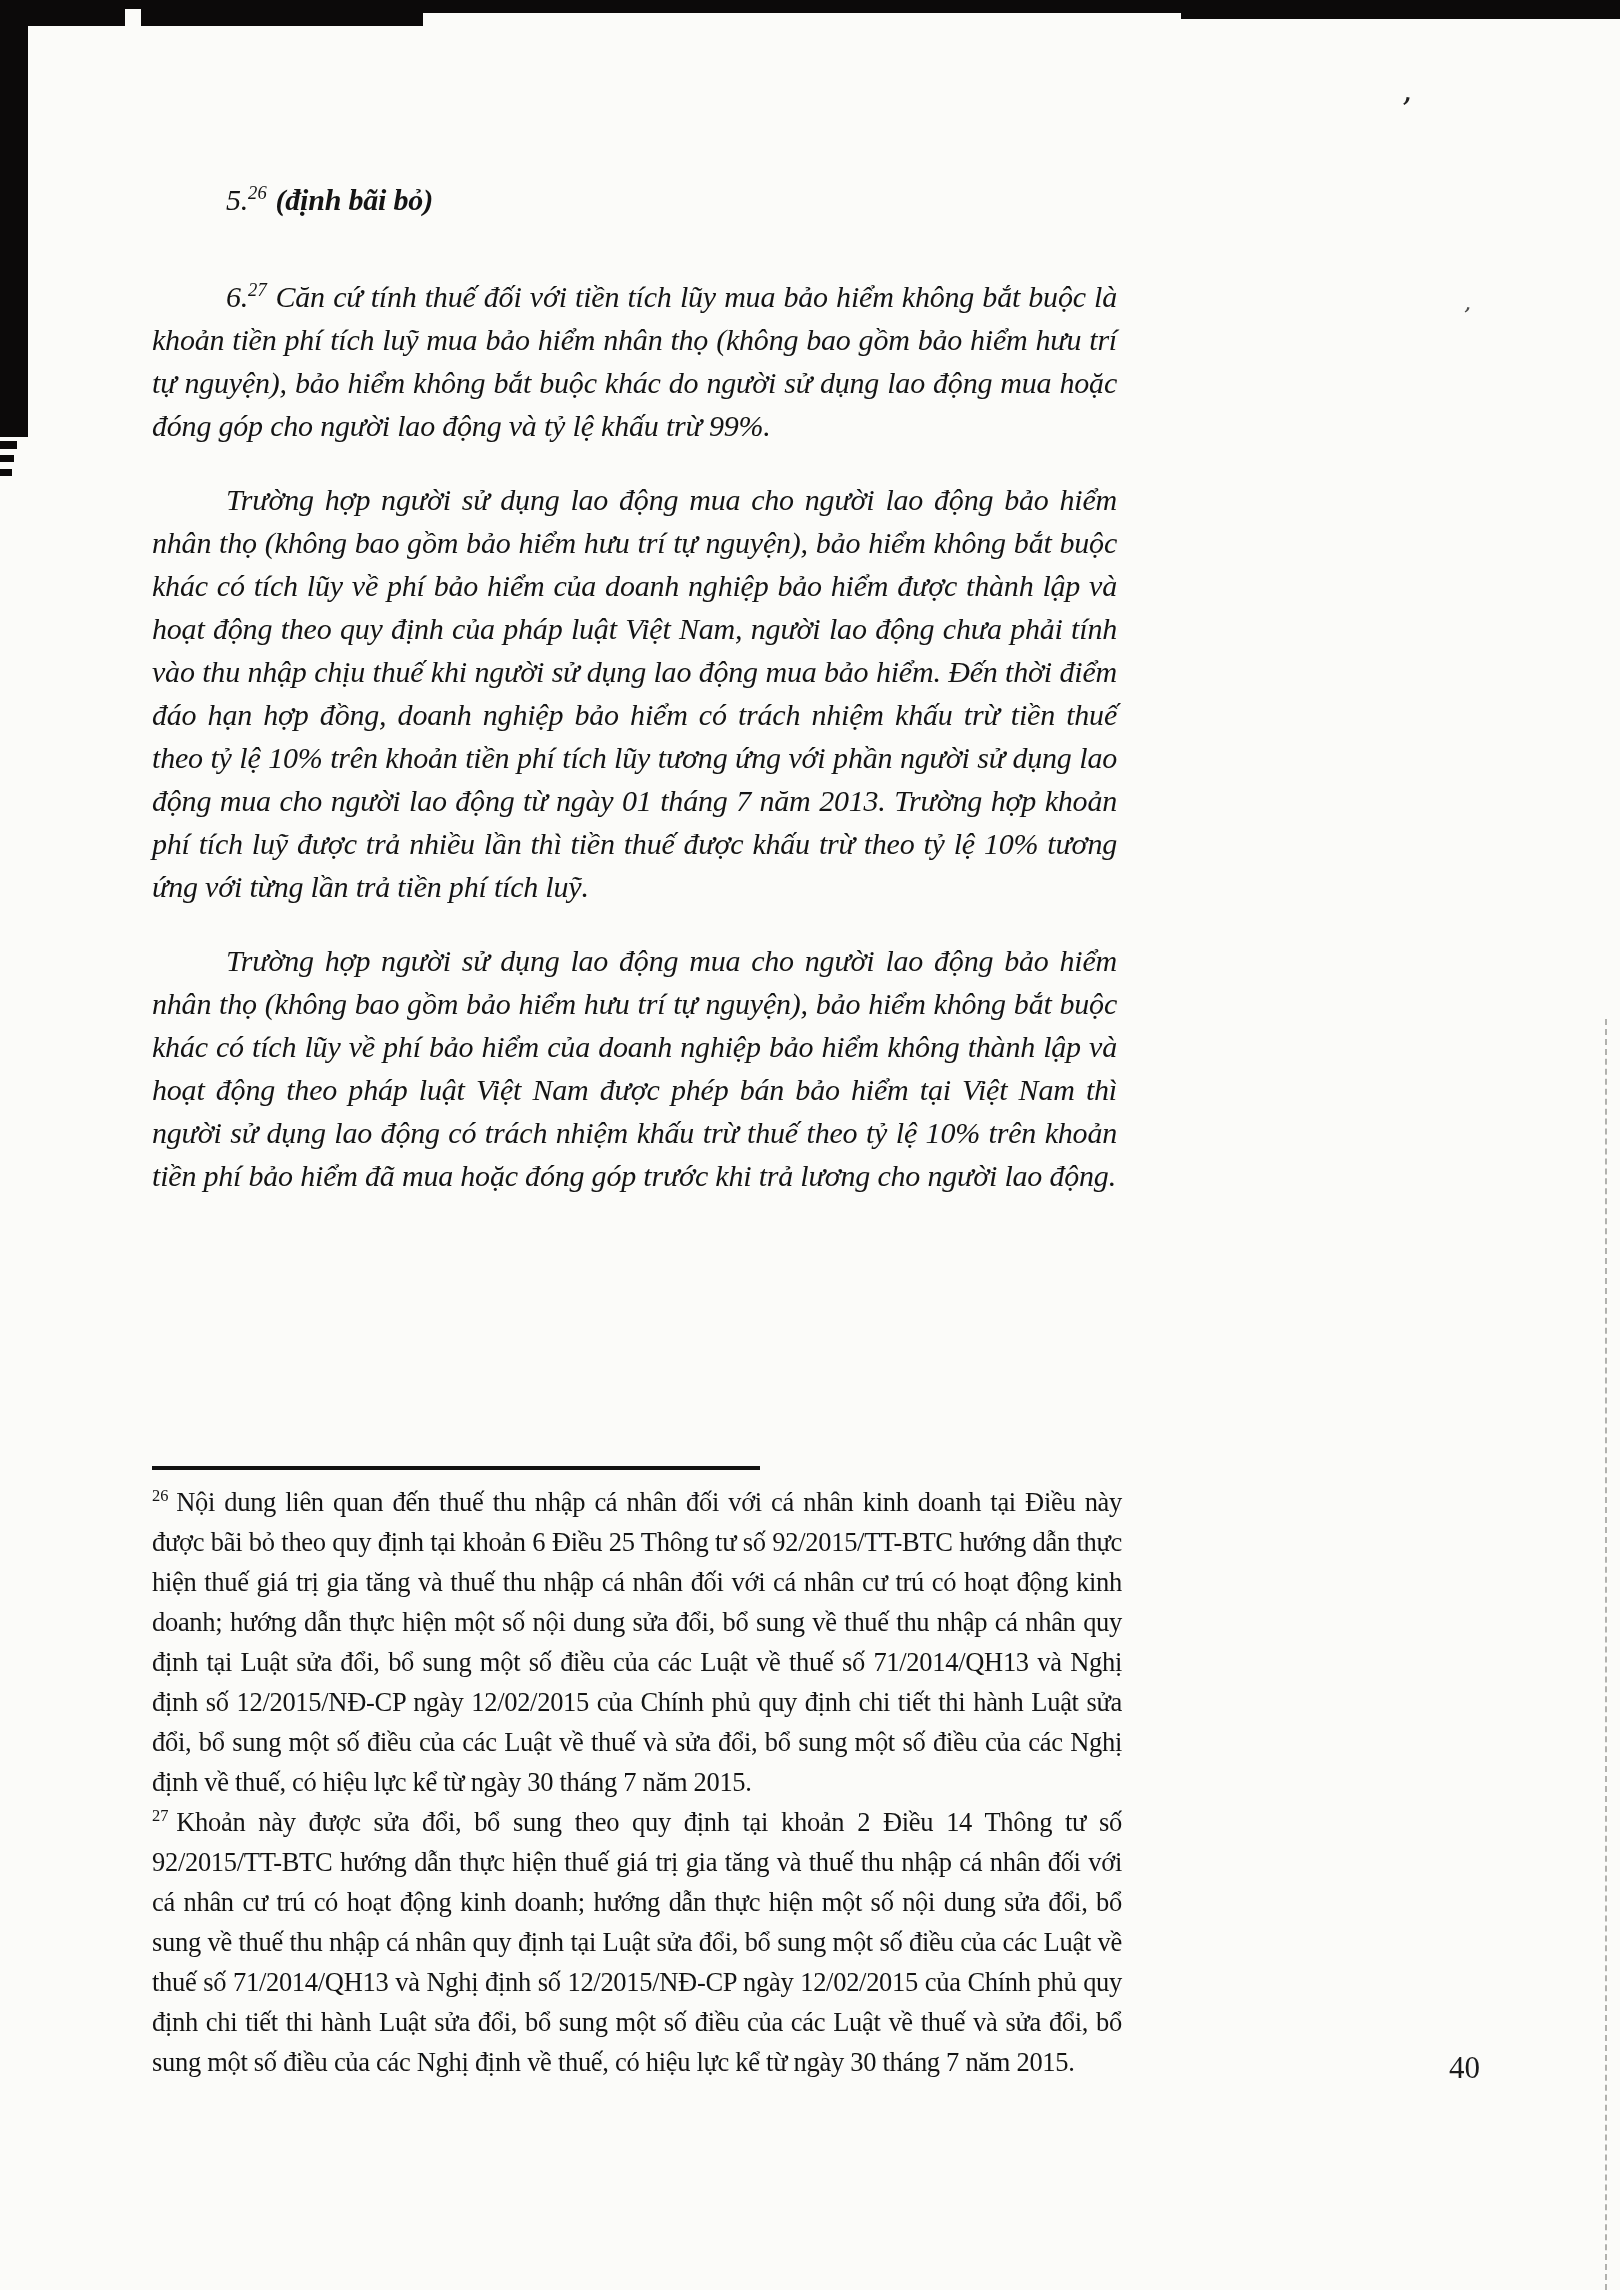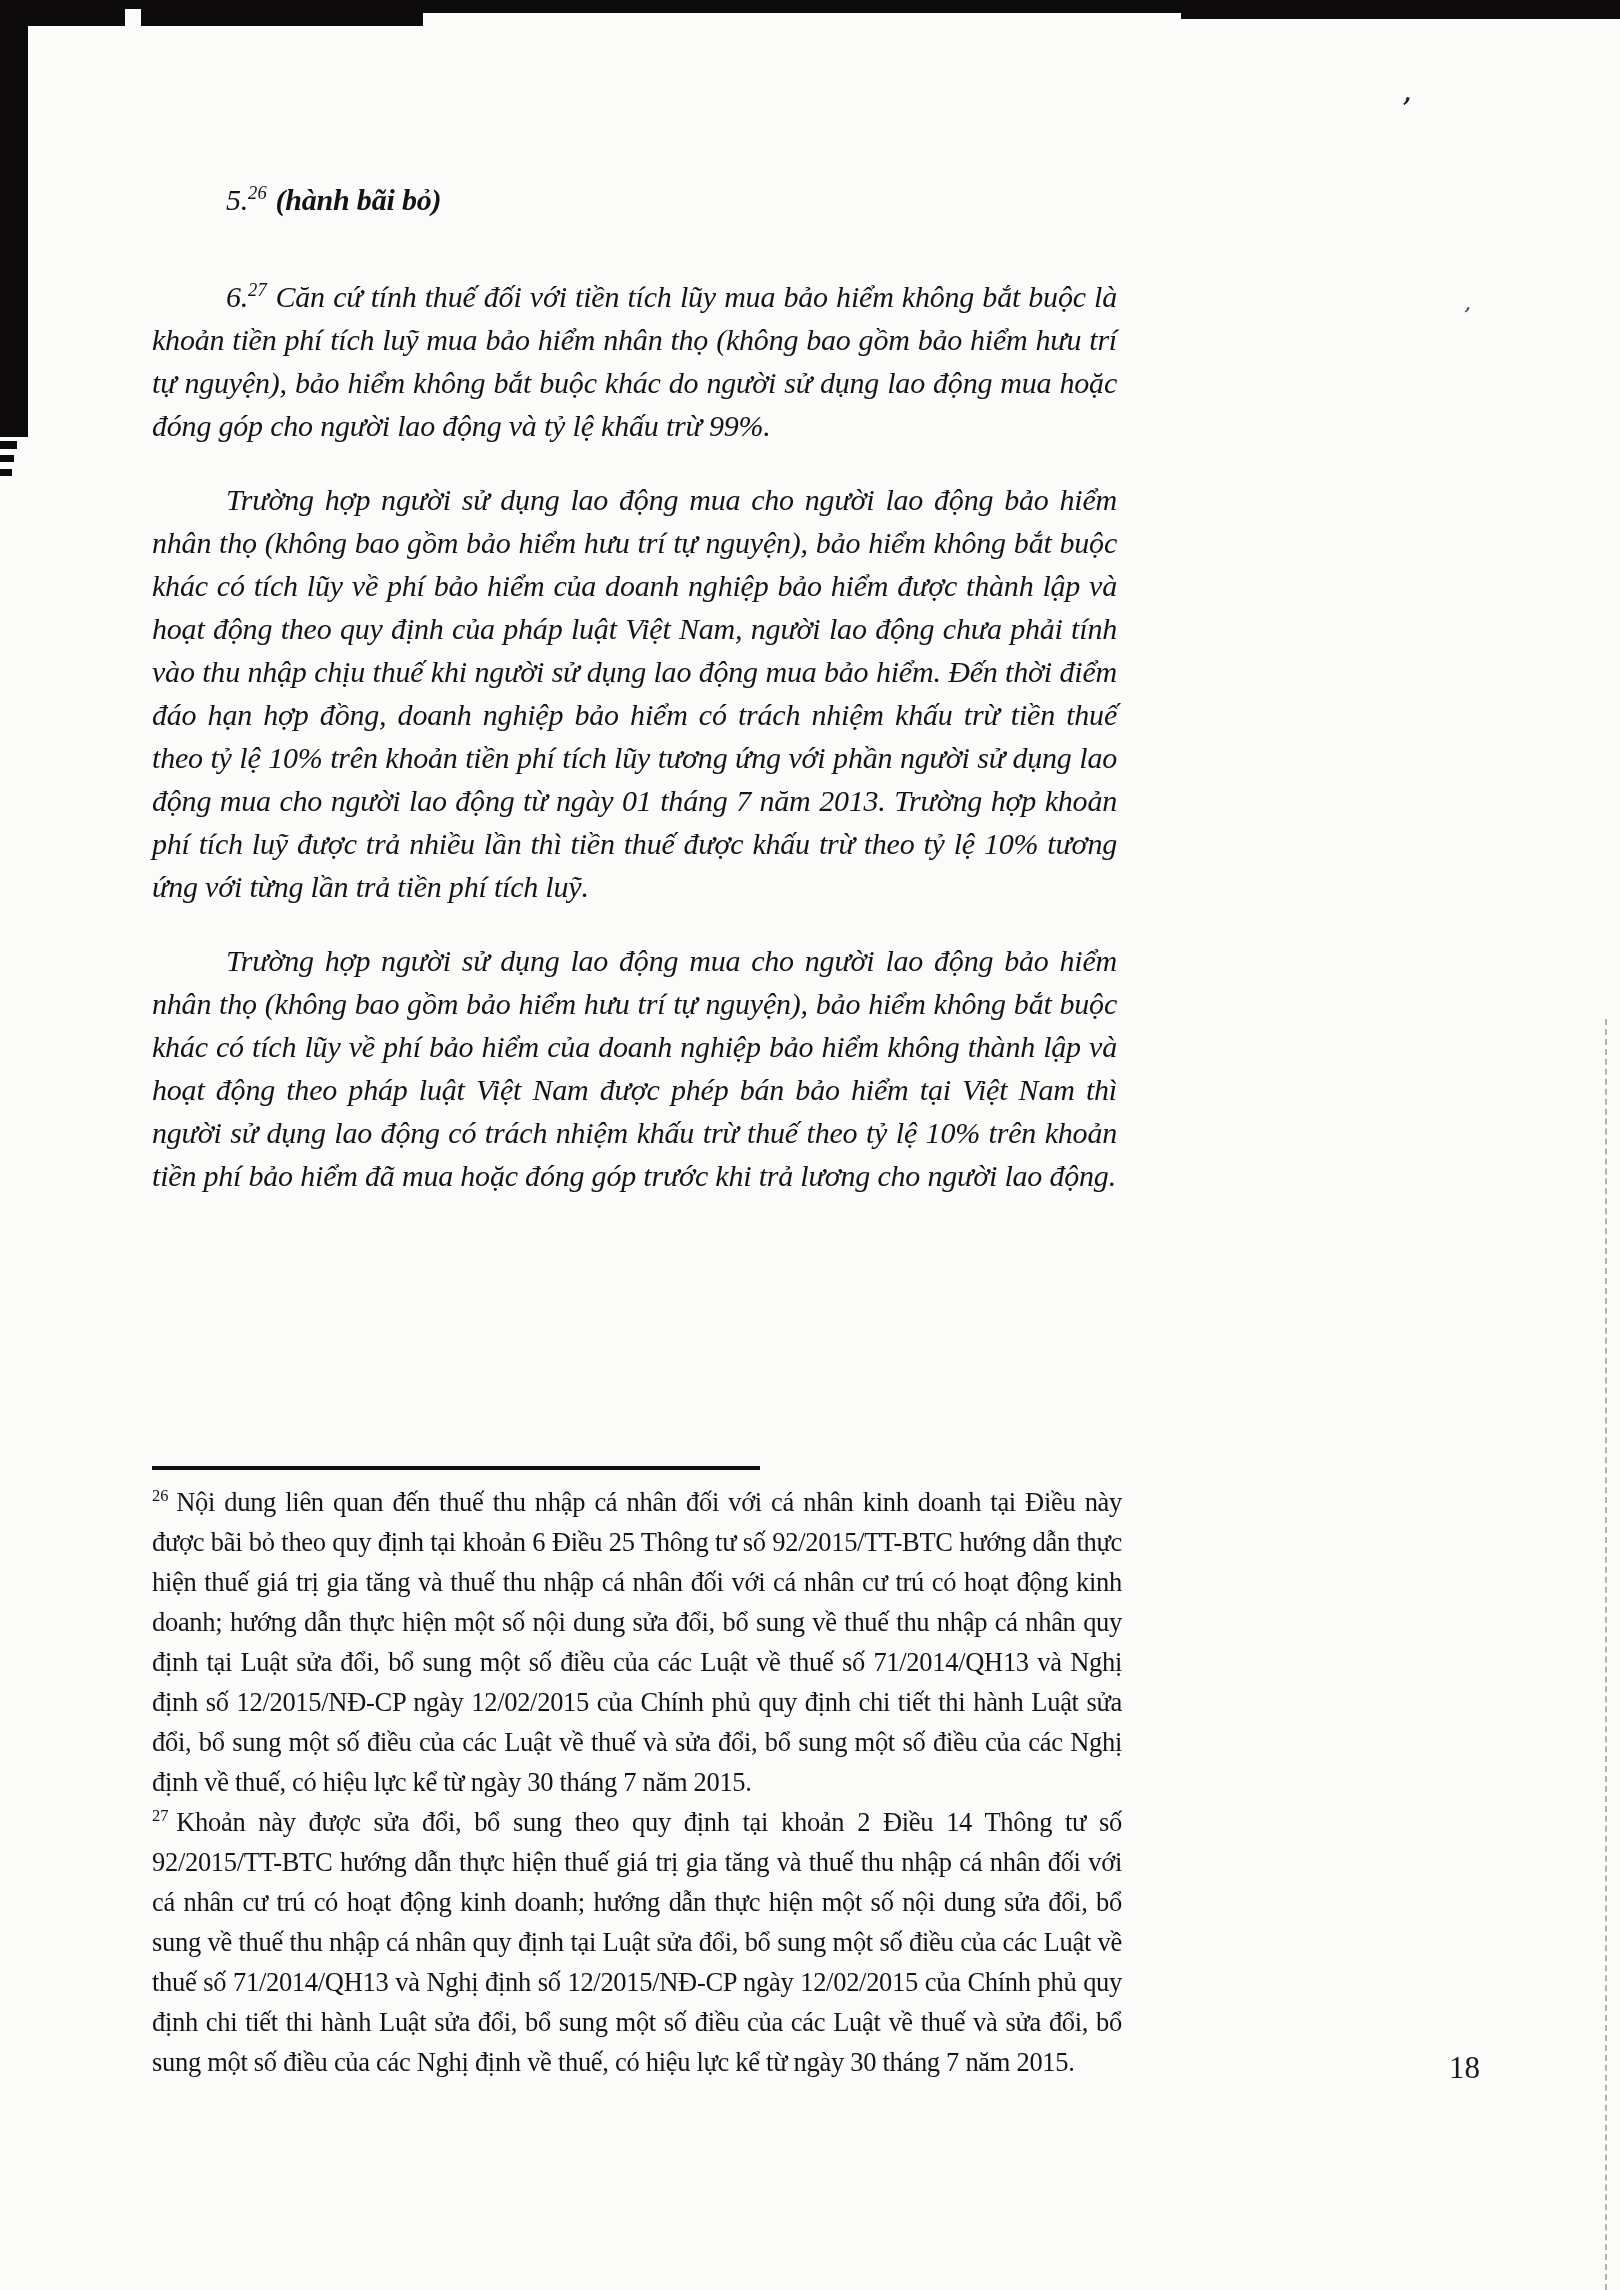--- a/index.html
+++ b/index.html
@@ -104,30 +104,30 @@
   <div class="bar nub1"></div>
   <div class="bar nub2"></div>
   <div class="bar nub3"></div>
 
   <span class="tick tick-1">’</span>
   <span class="tick tick-2">’</span>
   <div class="edge-dashes"></div>
 
   <div class="body-text">
 
-    <p class="p-item5"><span>5.</span><sup class="ref">26</sup><span class="bold-it">(hành bãi bỏ)</span></p>
+    <p class="p-item5"><span>5.</span><sup class="ref">26</sup><span class="bold-it">(định bãi bỏ)</span></p>
 
     <p class="p-item6"><span>6.</span><sup class="ref">27</sup><span>Căn cứ tính thuế đối với tiền tích lũy mua bảo hiểm không bắt buộc là khoản tiền phí tích luỹ mua bảo hiểm nhân thọ (không bao gồm bảo hiểm hưu trí tự nguyện), bảo hiểm không bắt buộc khác do người sử dụng lao động mua hoặc đóng góp cho người lao động và tỷ lệ khấu trừ 99%.</span></p>
 
     <p class="p-mid">Trường hợp người sử dụng lao động mua cho người lao động bảo hiểm nhân thọ (không bao gồm bảo hiểm hưu trí tự nguyện), bảo hiểm không bắt buộc khác có tích lũy về phí bảo hiểm của doanh nghiệp bảo hiểm được thành lập và hoạt động theo quy định của pháp luật Việt Nam, người lao động chưa phải tính vào thu nhập chịu thuế khi người sử dụng lao động mua bảo hiểm. Đến thời điểm đáo hạn hợp đồng, doanh nghiệp bảo hiểm có trách nhiệm khấu trừ tiền thuế theo tỷ lệ 10% trên khoản tiền phí tích lũy tương ứng với phần người sử dụng lao động mua cho người lao động từ ngày 01 tháng 7 năm 2013. Trường hợp khoản phí tích luỹ được trả nhiều lần thì tiền thuế được khấu trừ theo tỷ lệ 10% tương ứng với từng lần trả tiền phí tích luỹ.</p>
     <p class="p-mid">Trường hợp người sử dụng lao động mua cho người lao động bảo hiểm nhân thọ (không bao gồm bảo hiểm hưu trí tự nguyện), bảo hiểm không bắt buộc khác có tích lũy về phí bảo hiểm của doanh nghiệp bảo hiểm không thành lập và hoạt động theo pháp luật Việt Nam được phép bán bảo hiểm tại Việt Nam thì người sử dụng lao động có trách nhiệm khấu trừ thuế theo tỷ lệ 10% trên khoản tiền phí bảo hiểm đã mua hoặc đóng góp trước khi trả lương cho người lao động.</p>
   </div>
 
   <div class="fn-sep"></div>
 
   <div class="footnotes">
     <p><sup class="ref">26</sup><span>Nội dung liên quan đến thuế thu nhập cá nhân đối với cá nhân kinh doanh tại Điều này được bãi bỏ theo quy định tại khoản 6 Điều 25 Thông tư số 92/2015/TT-BTC hướng dẫn thực hiện thuế giá trị gia tăng và thuế thu nhập cá nhân đối với cá nhân cư trú có hoạt động kinh doanh; hướng dẫn thực hiện một số nội dung sửa đổi, bổ sung về thuế thu nhập cá nhân quy định tại Luật sửa đổi, bổ sung một số điều của các Luật về thuế số 71/2014/QH13 và Nghị định số 12/2015/NĐ-CP ngày 12/02/2015 của Chính phủ quy định chi tiết thi hành Luật sửa đổi, bổ sung một số điều của các Luật về thuế và sửa đổi, bổ sung một số điều của các Nghị định về thuế, có hiệu lực kể từ ngày 30 tháng 7 năm 2015.</span></p>
     <p><sup class="ref">27</sup><span>Khoản này được sửa đổi, bổ sung theo quy định tại khoản 2 Điều 14 Thông tư số 92/2015/TT-BTC hướng dẫn thực hiện thuế giá trị gia tăng và thuế thu nhập cá nhân đối với cá nhân cư trú có hoạt động kinh doanh; hướng dẫn thực hiện một số nội dung sửa đổi, bổ sung về thuế thu nhập cá nhân quy định tại Luật sửa đổi, bổ sung một số điều của các Luật về thuế số 71/2014/QH13 và Nghị định số 12/2015/NĐ-CP ngày 12/02/2015 của Chính phủ quy định chi tiết thi hành Luật sửa đổi, bổ sung một số điều của các Luật về thuế và sửa đổi, bổ sung một số điều của các Nghị định về thuế, có hiệu lực kể từ ngày 30 tháng 7 năm 2015.</span></p>
   </div>
 
-  <div class="page-number">18</div>
+  <div class="page-number">40</div>
 </div>
 
 
 </body></html>

